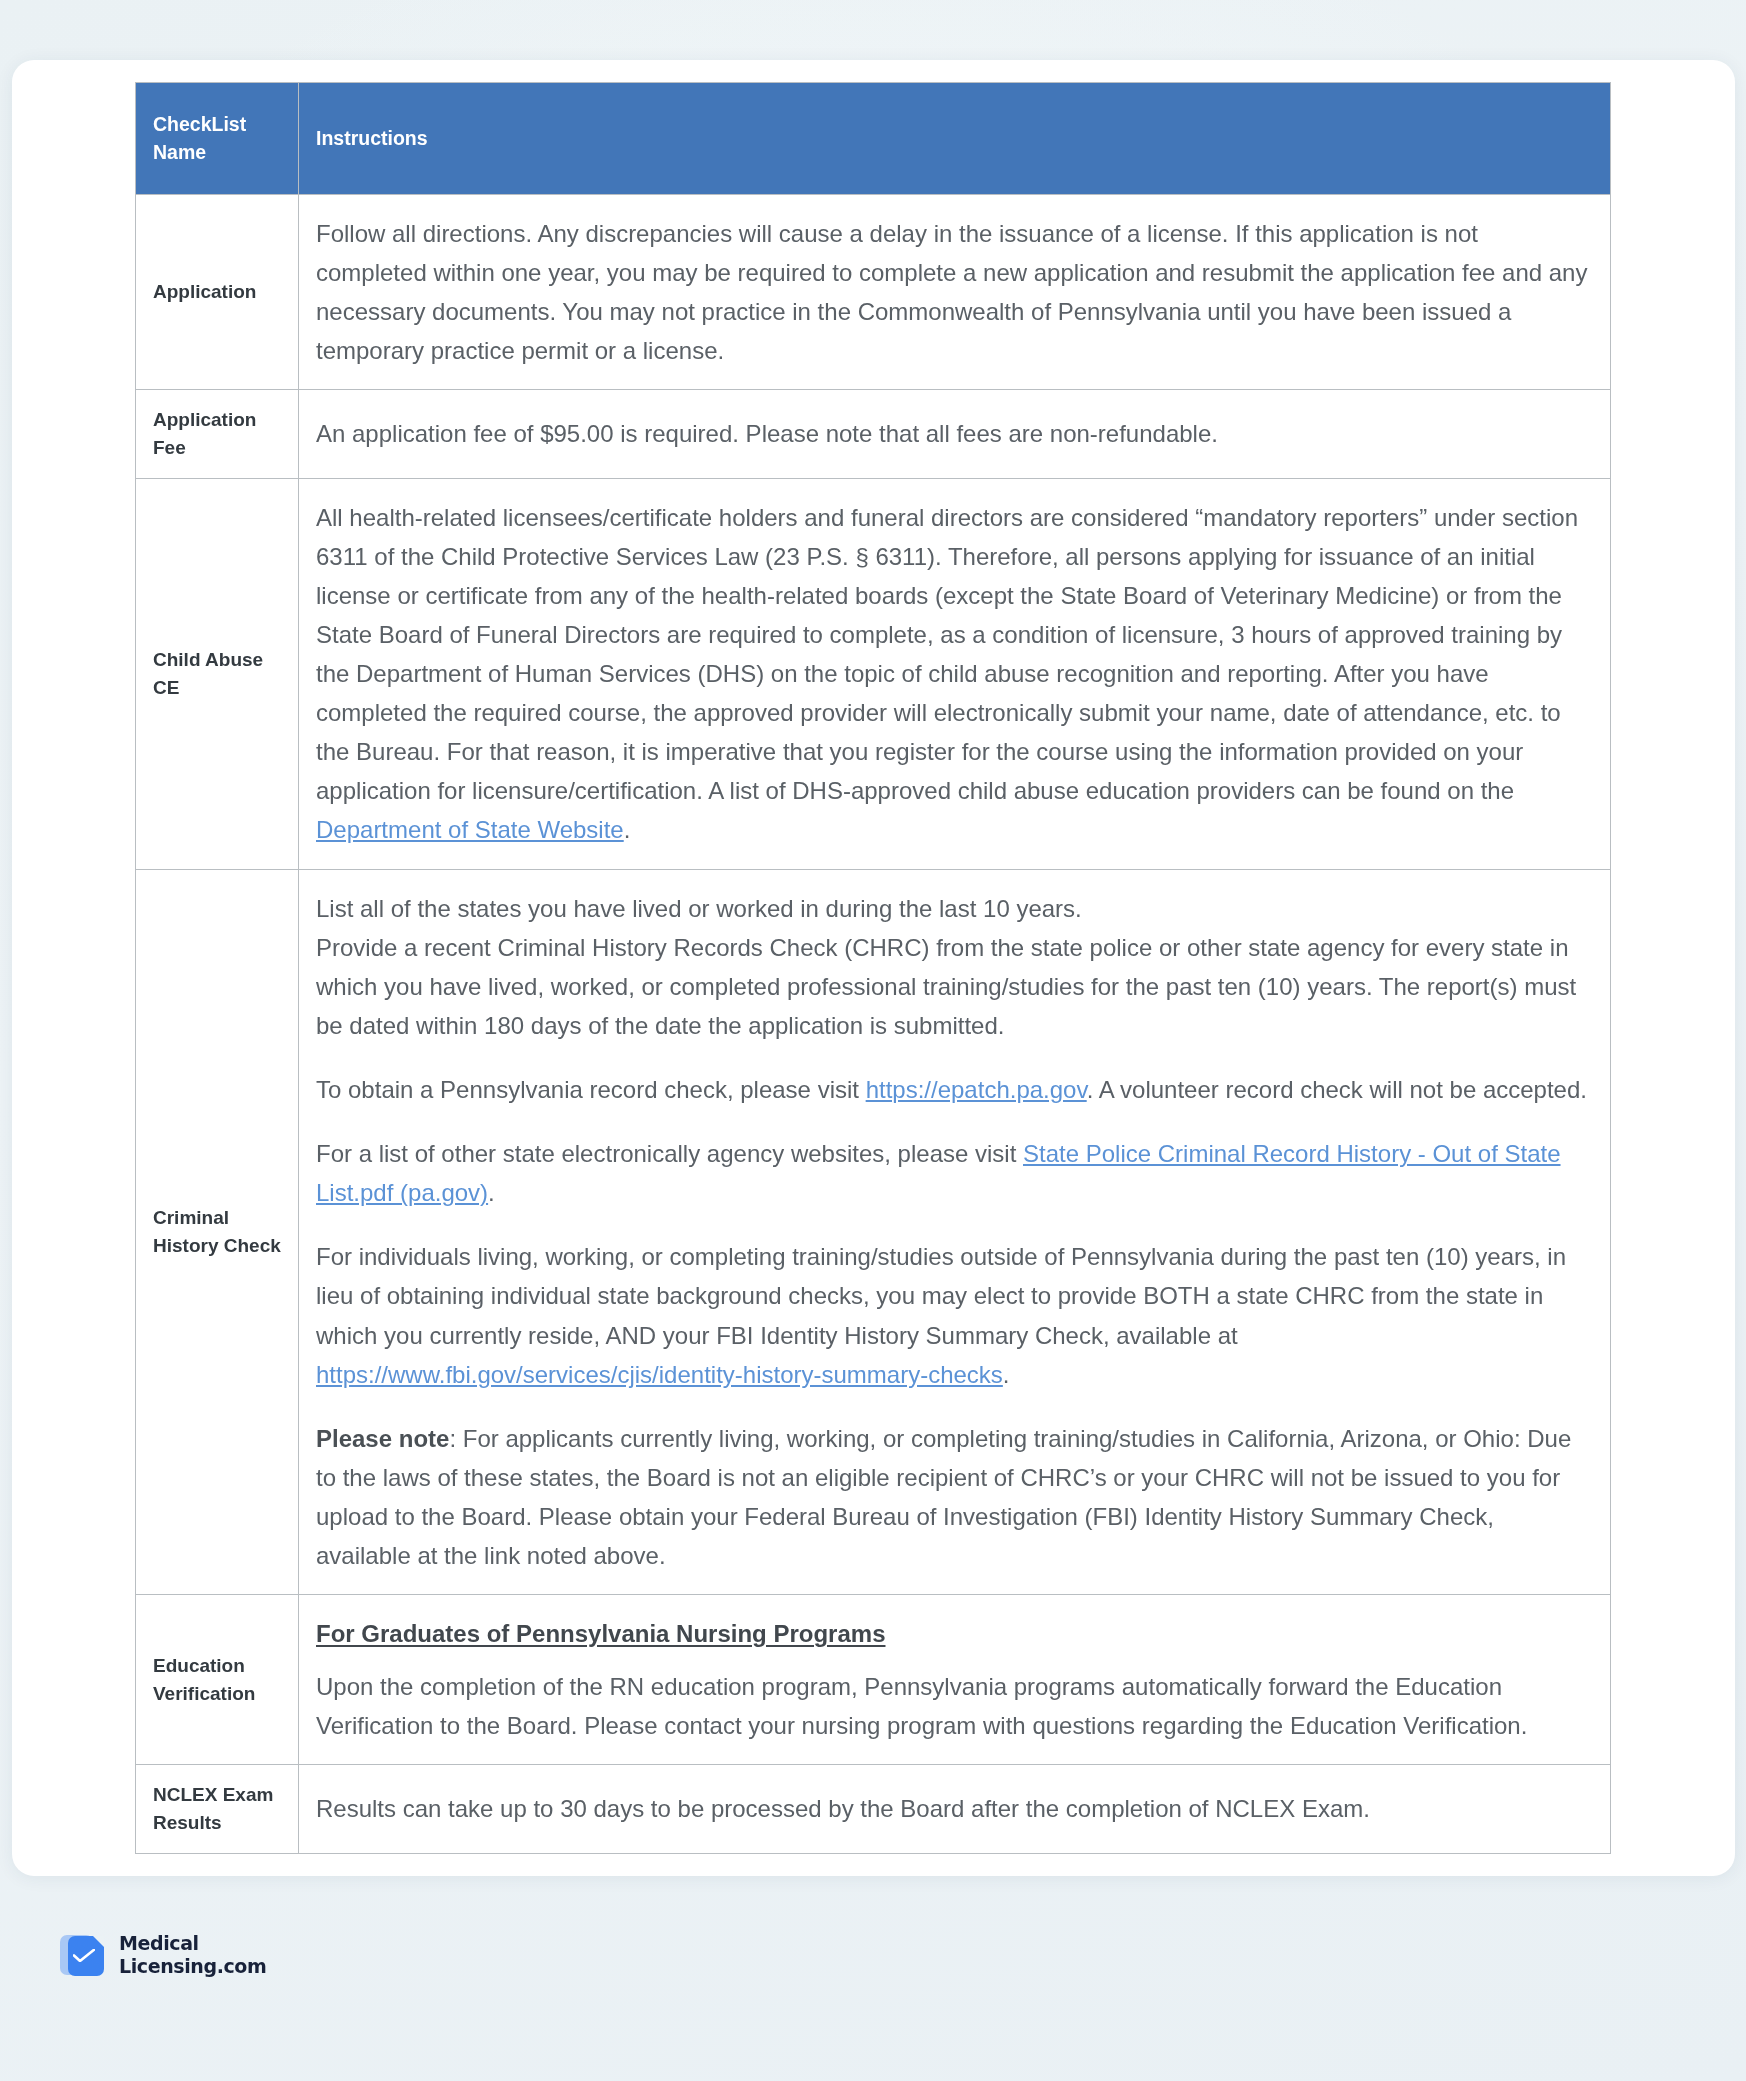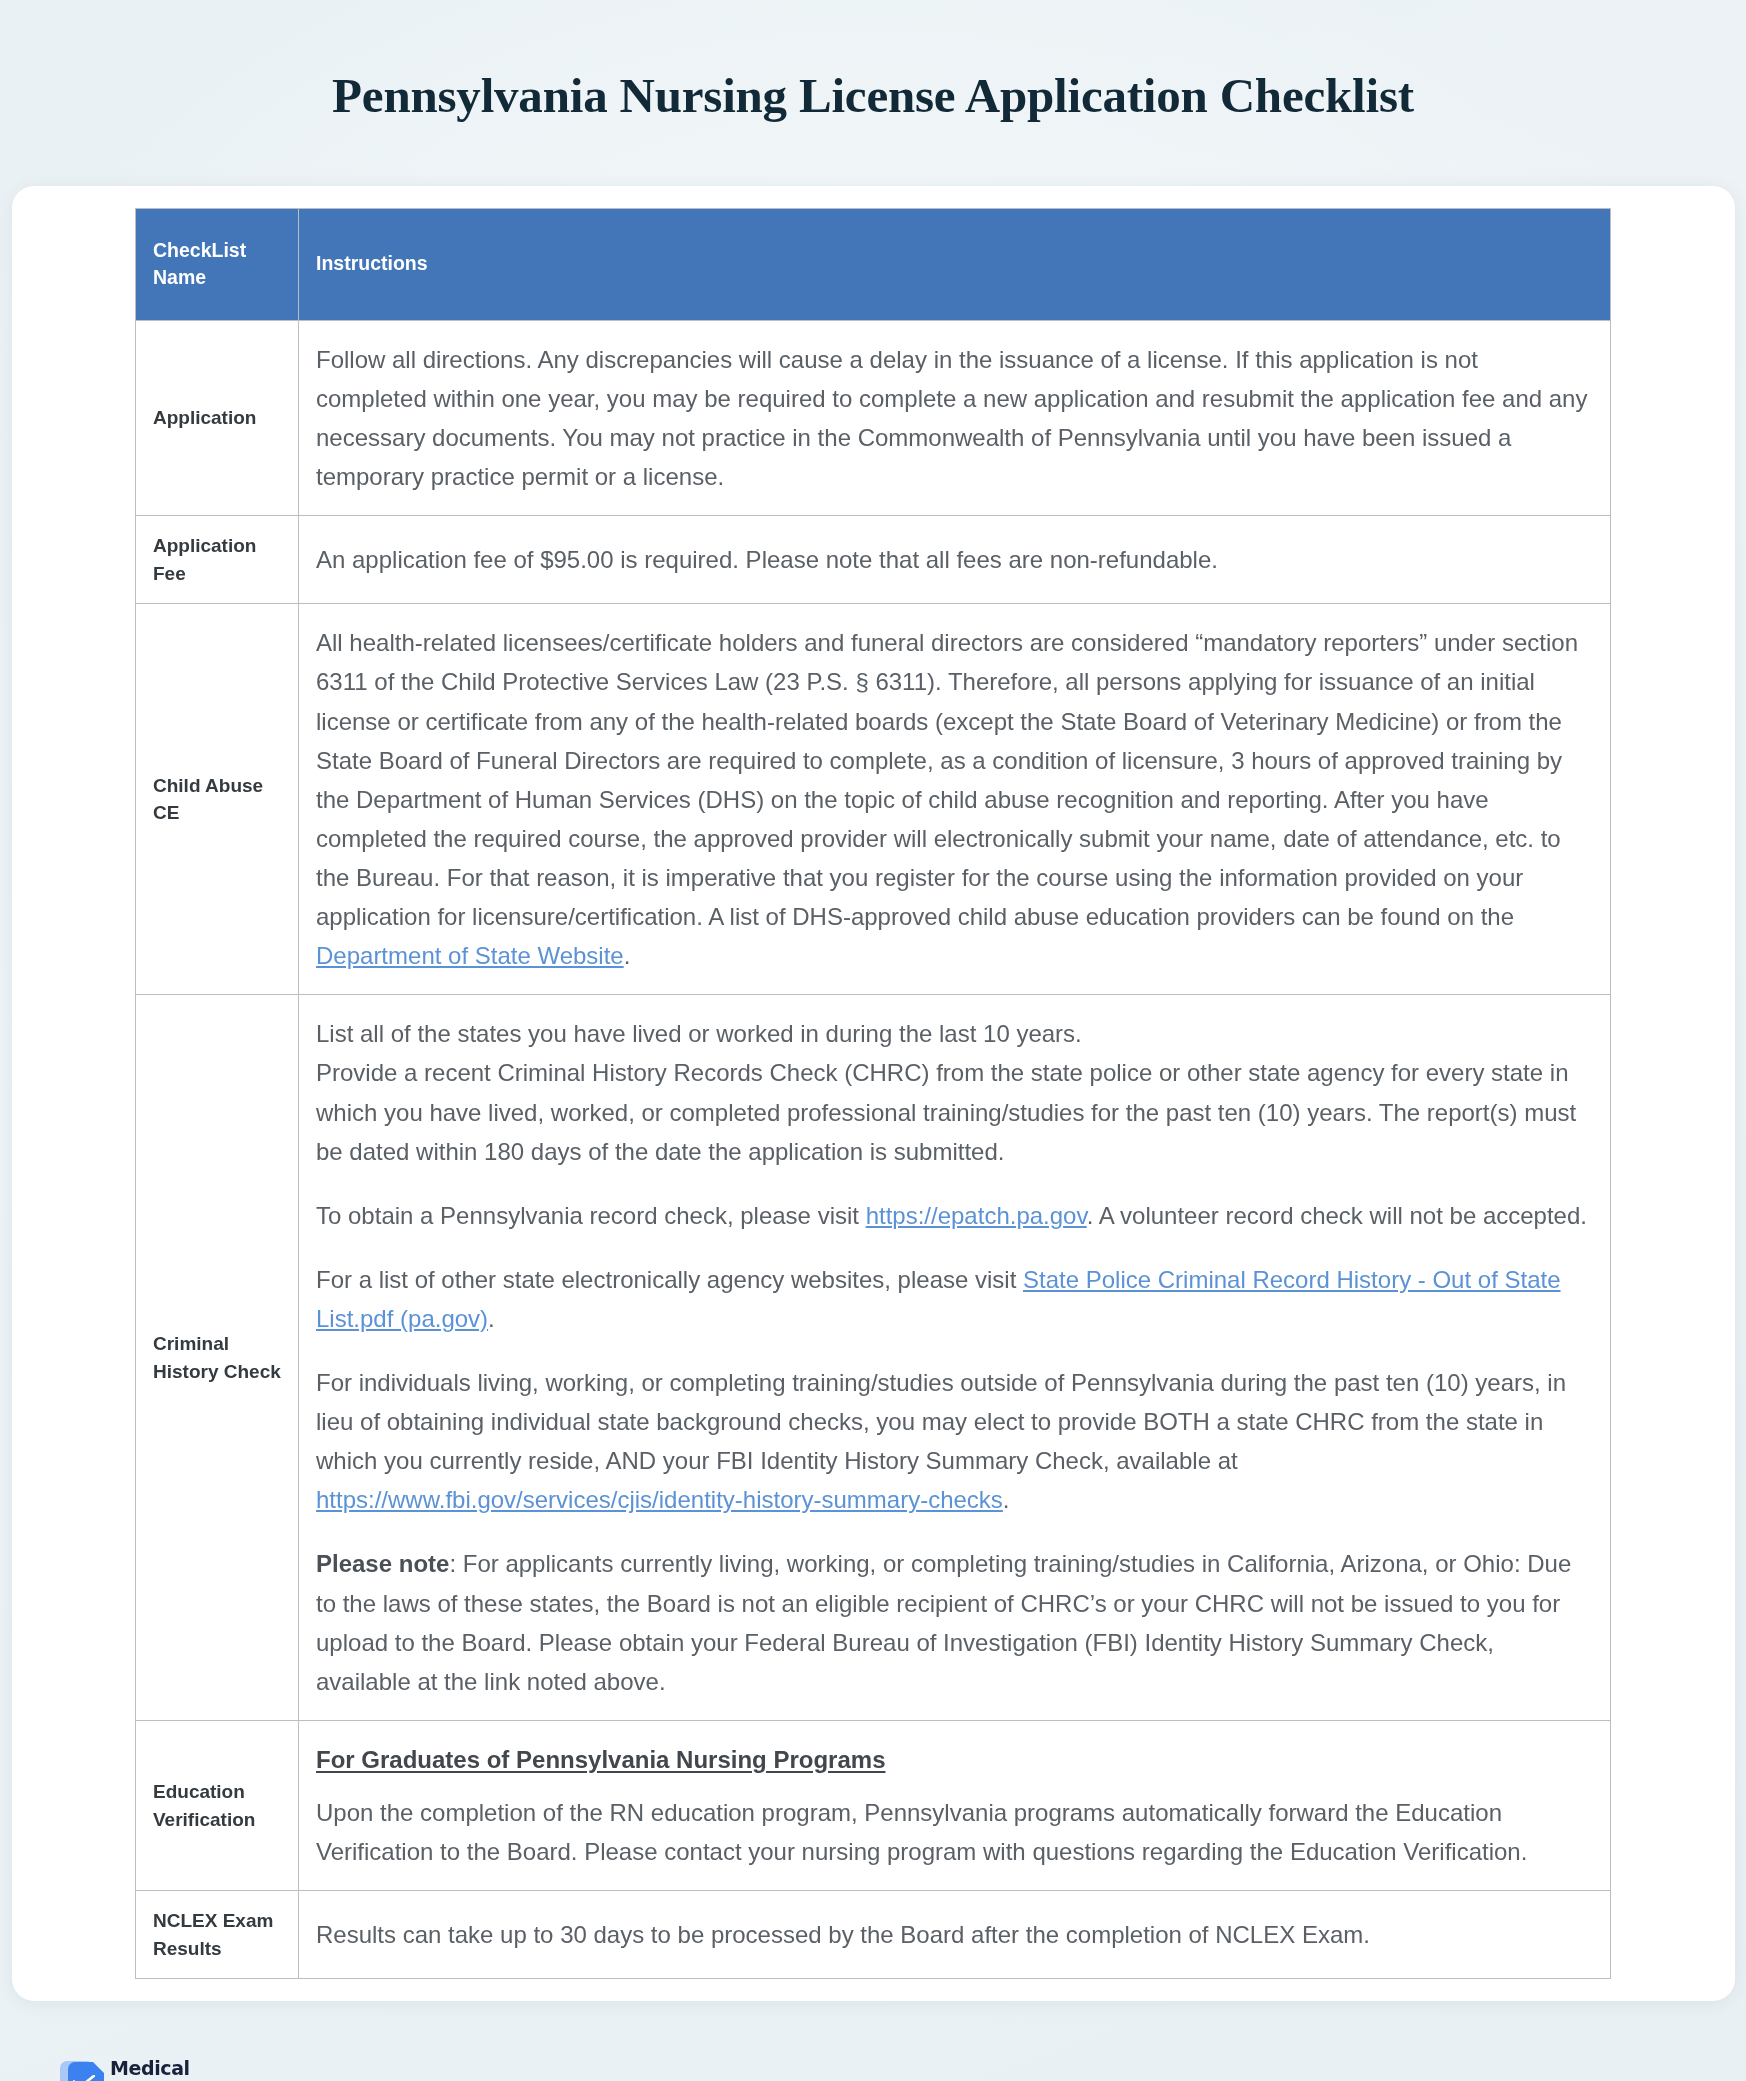--- a/index.html
+++ b/index.html
@@ -119,21 +119,21 @@
     display: block;
     margin-bottom: 14px;
   }
 
   
   .footer {
     position: relative;
     margin: 56px 0 0 60px;
     display: flex;
     align-items: center;
-    gap: 4px;
+    gap: 13px;
   }
 
   .logo-mark {
     position: relative;
     width: 46px;
     height: 46px;
     flex: 0 0 46px;
   }
   .logo-mark .back-sheet {
     position: absolute;
@@ -172,21 +172,20 @@
   }
   .logo-text .l2 { display: block; }
 </style>
 </head>
 <body>
 
 <div class="page-bg"></div>
 
 <div class="content">
 
-  <h1 class="doc-title">Pennsylvania Nursing License Application Checklist</h1>
 
   <div class="card">
     <table class="checklist">
       <colgroup>
         <col class="col-name">
         <col class="col-instr">
       </colgroup>
       <thead>
         <tr>
           <th class="col-name">CheckList Name</th>

